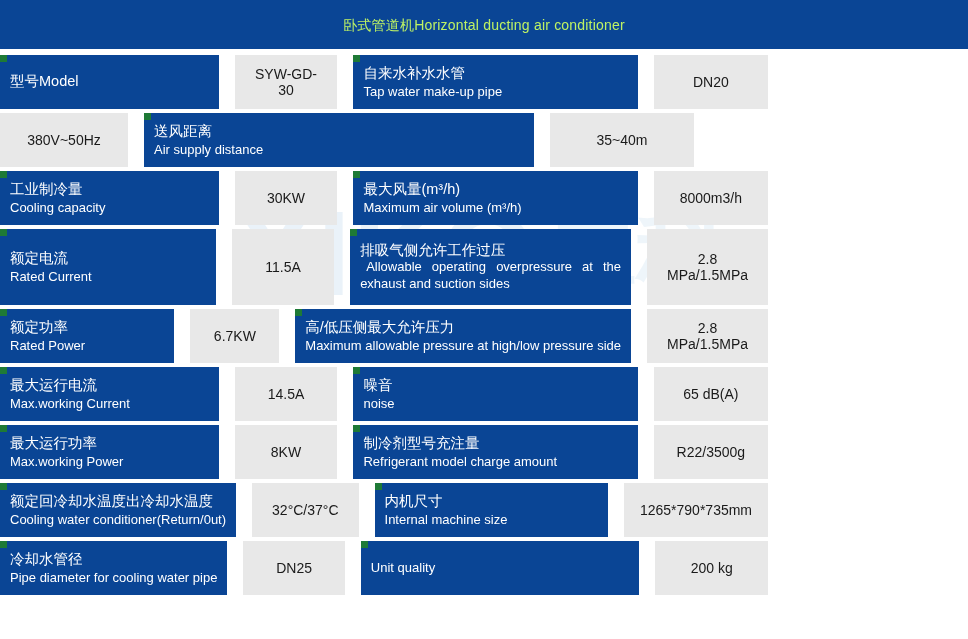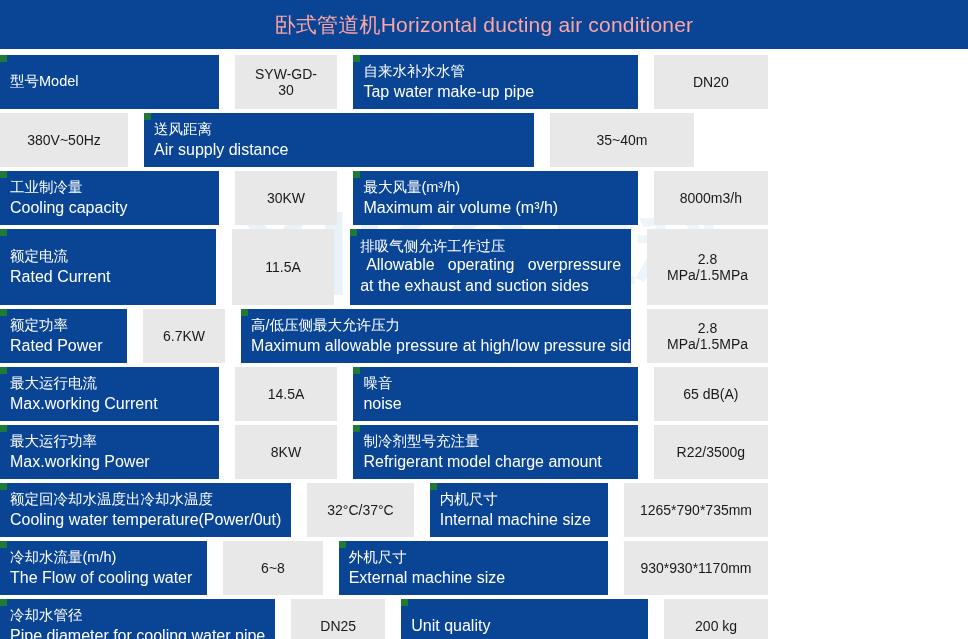--- a/index.html
+++ b/index.html
@@ -55,22 +55,22 @@
     position: relative;
     z-index: 2;
     width: 968px;
     height: 49px;
     background: #0A4595;
     display: flex;
     align-items: center;
     justify-content: center;
   }
   .title-text {
-    color: #fca5a5;
-    font-size: 21px;
+    color: #bef264;
+    font-size: 14px;
     line-height: 1;
     letter-spacing: 0.2px;
     white-space: nowrap;
   }
 
   
   .spec-table {
     position: relative;
     z-index: 1;
     width: 968px;
@@ -125,21 +125,21 @@
   .col-value-a { width: 128px; }
   .col-label-b { width: 390px; }
   .col-value-b { width: 144px; }
 
   .cn {
     font-size: 14.5px;
     line-height: 1.32;
     white-space: nowrap;
   }
   .en {
-    font-size: 16px;
+    font-size: 13px;
     line-height: 1.32;
     white-space: nowrap;
   }
 
   
   .cell-label.justified .en {
     white-space: normal;
     text-align: justify;
     text-align-last: left;
     line-height: 1.3;
@@ -237,43 +237,31 @@
         <div class="cell cell-value col-value-a">8KW</div>
         <div class="cell cell-label col-label-b">
           <span class="cn">制冷剂型号充注量</span>
           <span class="en">Refrigerant model charge amount</span>
         </div>
         <div class="cell cell-value col-value-b">R22/3500g</div>
       </div>
       <div class="spec-row">
         <div class="cell cell-label col-label-a">
           <span class="cn">额定回冷却水温度出冷却水温度</span>
-          <span class="en">Cooling water temperature(Power/0ut)</span>
+          <span class="en">Cooling water conditioner(Return/0ut)</span>
         </div>
         <div class="cell cell-value col-value-a">32°C/37°C</div>
         <div class="cell cell-label col-label-b">
           <span class="cn">内机尺寸</span>
           <span class="en">Internal machine size</span>
         </div>
         <div class="cell cell-value col-value-b">1265*790*735mm</div>
       </div>
       <div class="spec-row">
         <div class="cell cell-label col-label-a">
-          <span class="cn">冷却水流量(m/h)</span>
-          <span class="en">The Flow of cooling water</span>
-        </div>
-        <div class="cell cell-value col-value-a">6~8</div>
-        <div class="cell cell-label col-label-b">
-          <span class="cn">外机尺寸</span>
-          <span class="en">External machine size</span>
-        </div>
-        <div class="cell cell-value col-value-b">930*930*1170mm</div>
-      </div>
-      <div class="spec-row">
-        <div class="cell cell-label col-label-a">
           <span class="cn">冷却水管径</span>
           <span class="en">Pipe diameter for cooling water pipe</span>
         </div>
         <div class="cell cell-value col-value-a">DN25</div>
         <div class="cell cell-label col-label-b">
           <span class="en">Unit quality</span>
         </div>
         <div class="cell cell-value col-value-b">200 kg</div>
       </div>
     </div>

